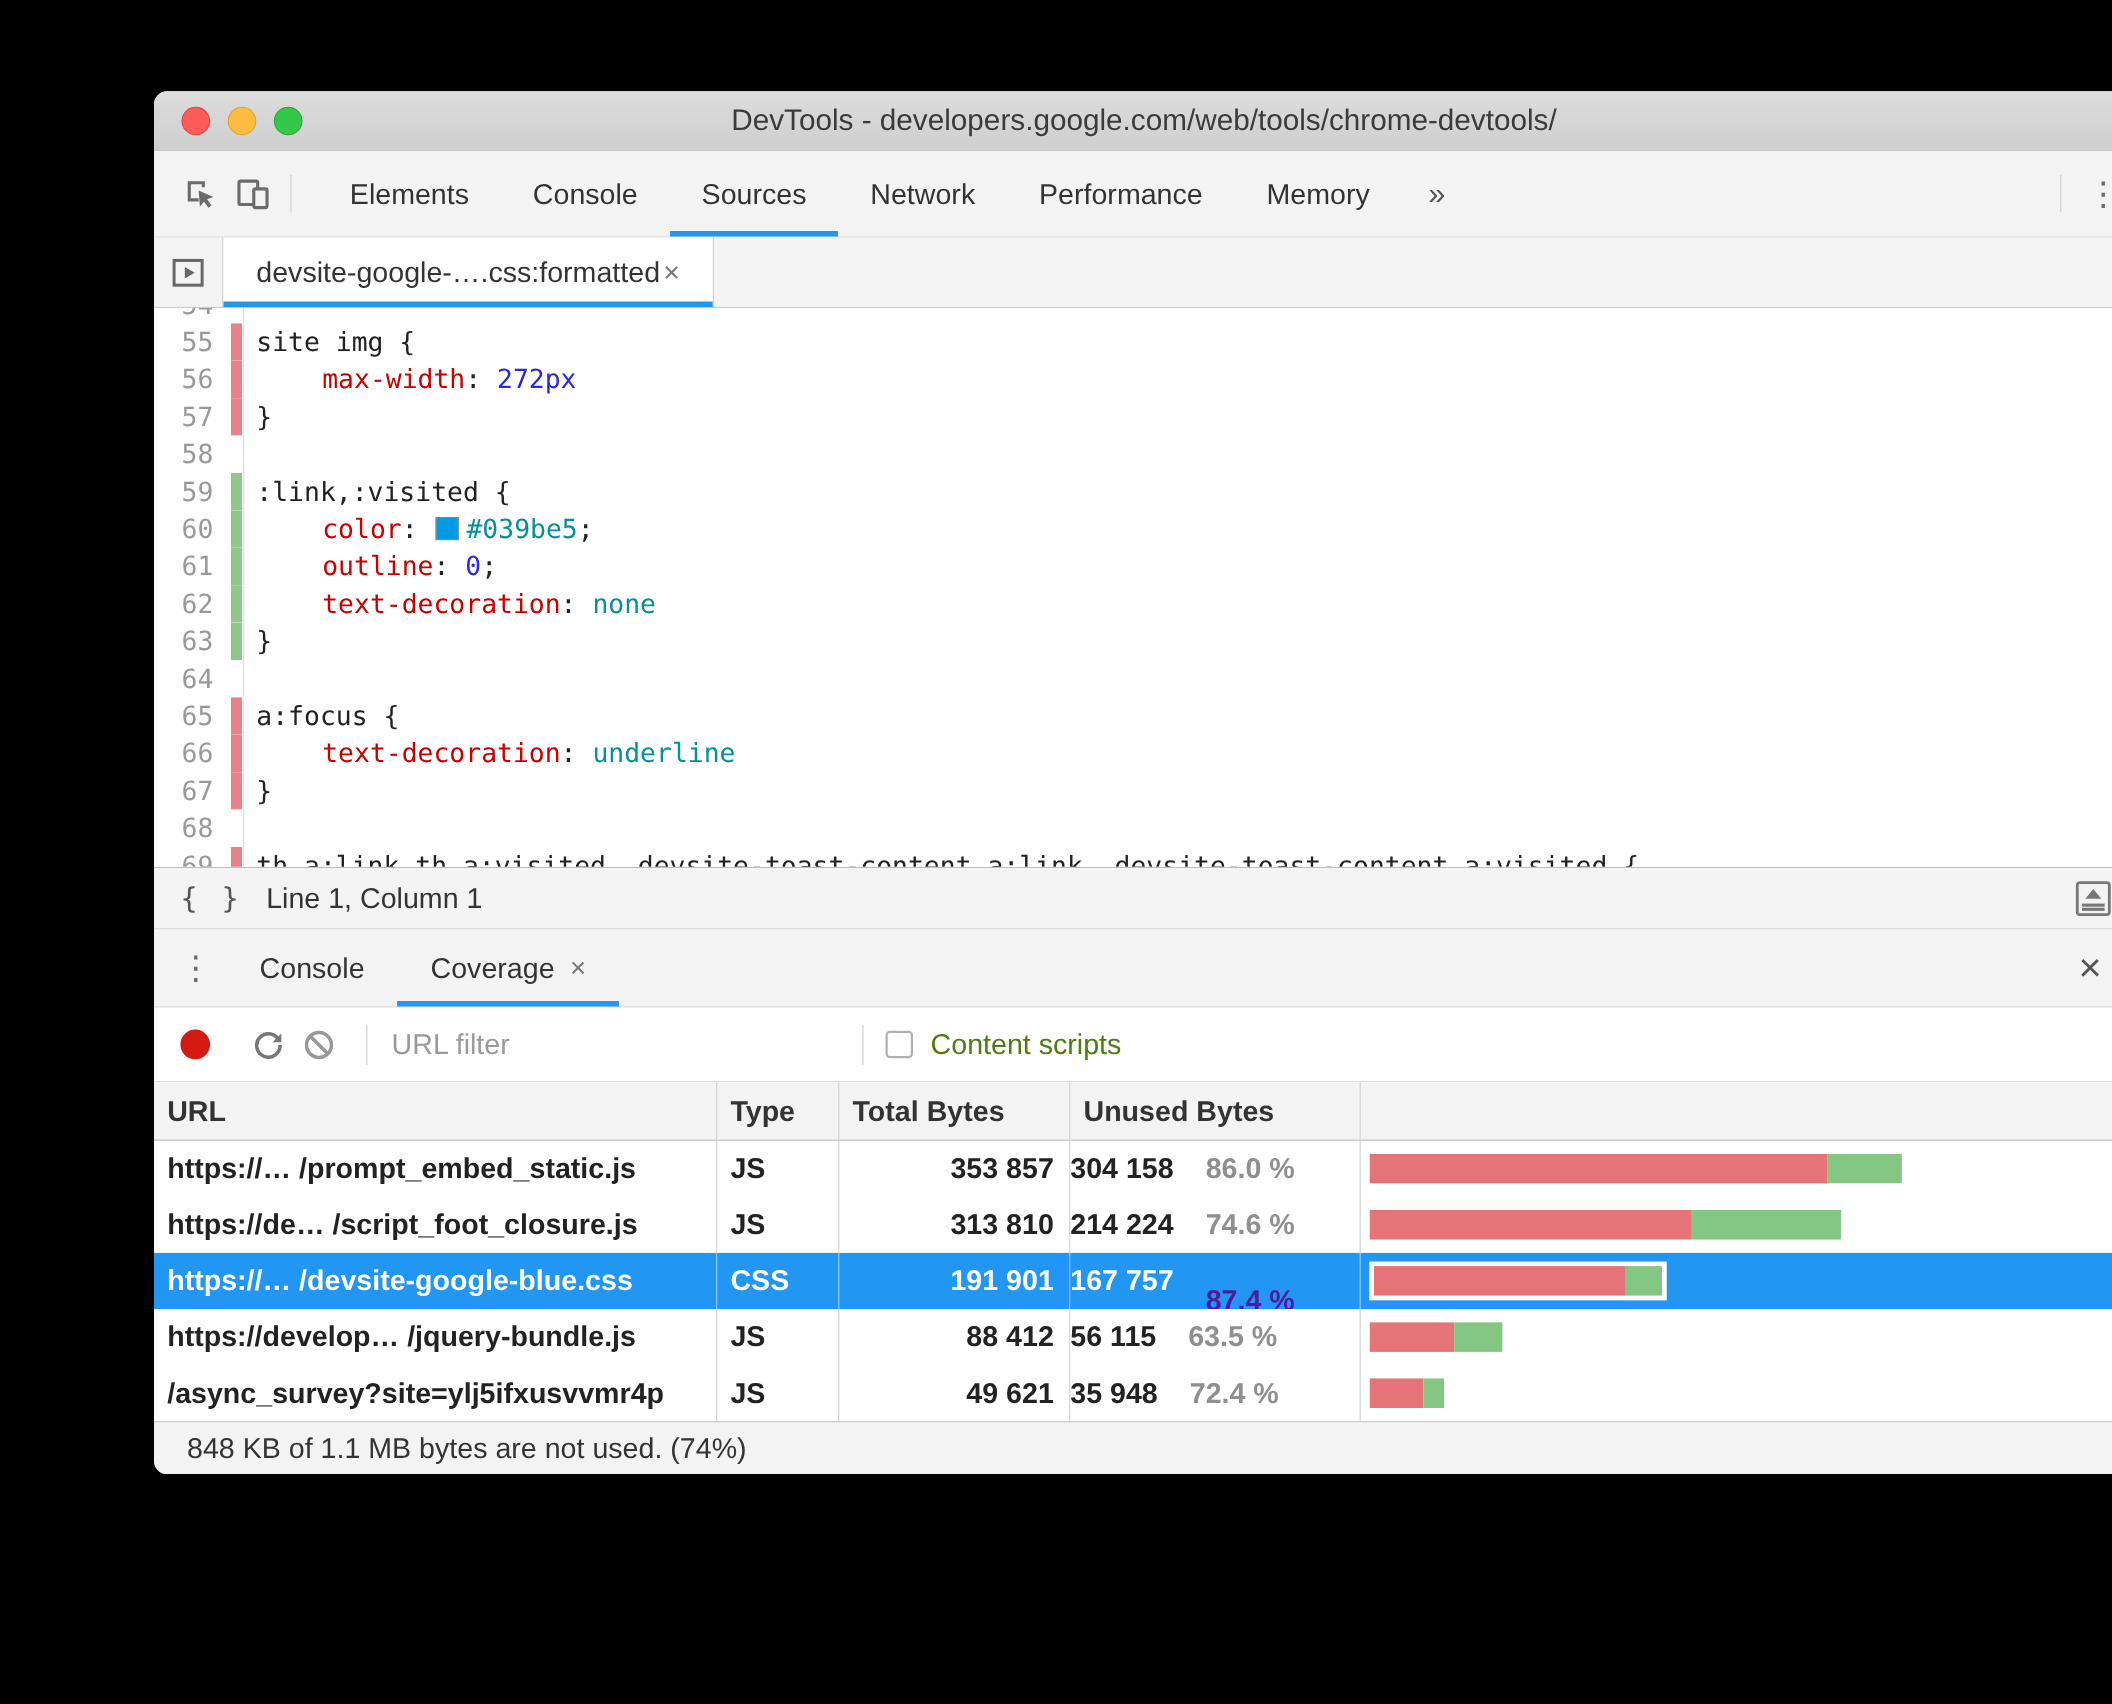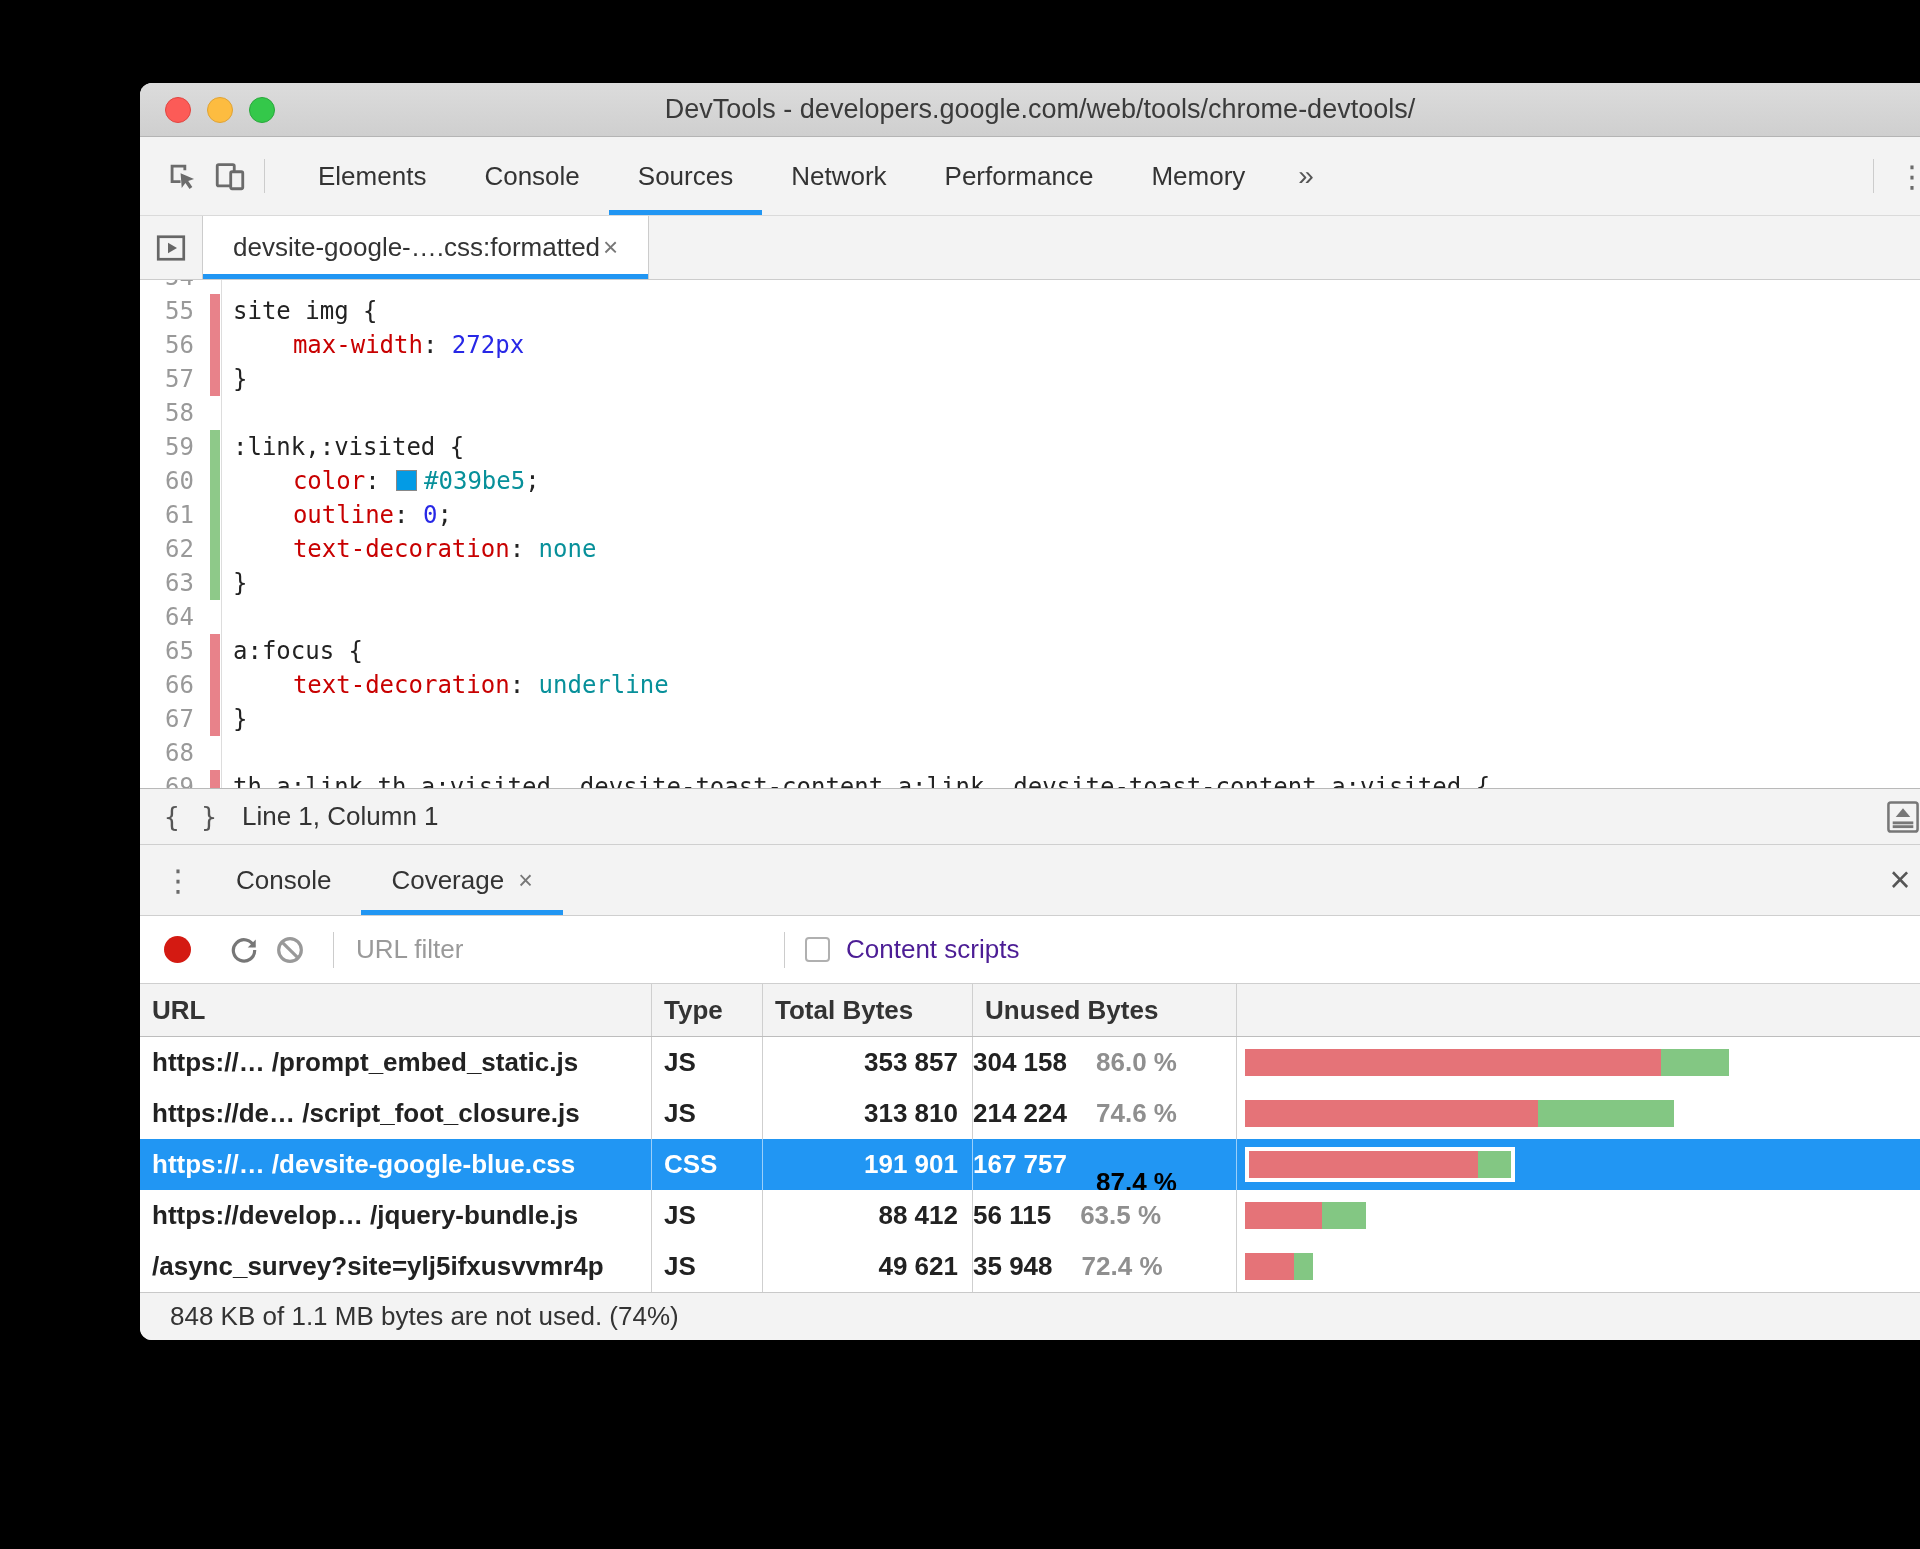--- a/index.html
+++ b/index.html
@@ -80,37 +80,37 @@
   .covtoolbar{height:68px;flex:0 0 68px;background:#fff;border-bottom:1px solid #cfcfcf;
               display:flex;align-items:center;padding-left:24px;}
   .recdot{width:27px;height:27px;border-radius:50%;margin-right:30px;cursor:pointer;}
   .covtoolbar .icn{width:46px;display:flex;align-items:center;justify-content:center;cursor:pointer;}
   .tsep{width:1px;height:36px;background:#ccc;margin:0 20px;}
   .urlfilter{border:none;outline:none;background:transparent;font-size:26px;color:#444;width:300px;
              font-family:"Liberation Sans",sans-serif;}
   .urlfilter::placeholder{color:#9a9a9a;}
   .checkbox{width:25px;height:25px;border:2px solid #b0b0b0;border-radius:4px;background:#fff;
             margin-right:16px;cursor:pointer;flex:0 0 25px;}
-  .cslabel{font-size:26px;color:#4c1d95;}
+  .cslabel{font-size:26px;color:#4d7c0f;}
 
   
   .covtable{flex:0 0 308px;display:flex;flex-direction:column;background:#fff;font-weight:bold;}
   .cov-header{height:53px;flex:0 0 53px;background:#f3f3f3;border-bottom:1px solid #bdbdbd;
               display:flex;align-items:center;font-size:26px;color:#333;}
   .cov-row{height:51px;flex:0 0 51px;display:flex;align-items:center;font-size:26px;color:#222;
            cursor:default;}
   .cov-row.selected{background:#2196f3;color:#fff;}
   .ccell{height:100%;display:flex;align-items:center;overflow:hidden;}
   .c-url{flex:0 0 512px;padding-left:12px;border-right:1px solid #cfcfcf;white-space:nowrap;}
   .c-type{flex:0 0 111px;padding-left:12px;border-right:1px solid #cfcfcf;}
   .c-total{flex:0 0 210px;justify-content:flex-end;padding-right:14px;border-right:1px solid #cfcfcf;}
   .c-unused{flex:0 0 264px;padding-right:12px;border-right:1px solid #cfcfcf;gap:0;}
   .c-unused .pct{color:#8f8f8f;width:110px;text-align:right;}
   .cov-row.selected .ccell{border-right-color:rgba(255,255,255,.55);}
-  .cov-row.selected .pct{color:#000000;margin-top:36px;}
+  .cov-row.selected .pct{color:#4c1d95;margin-top:36px;}
   .c-bar{flex:1;padding-left:8px;}
   .bar{height:27px;display:flex;overflow:hidden;}
   .bar .red{height:100%;}
   .bar .green{height:100%;}
   .barwrap.sel{border:3px solid #fff;padding:1px;background:#fff;}
   .covfooter{height:48px;flex:0 0 48px;background:#f3f3f3;border-top:1px solid #c9c9c9;
              display:flex;align-items:center;padding-left:30px;font-size:26px;color:#333;}
 </style>
 </head>
 <body>

